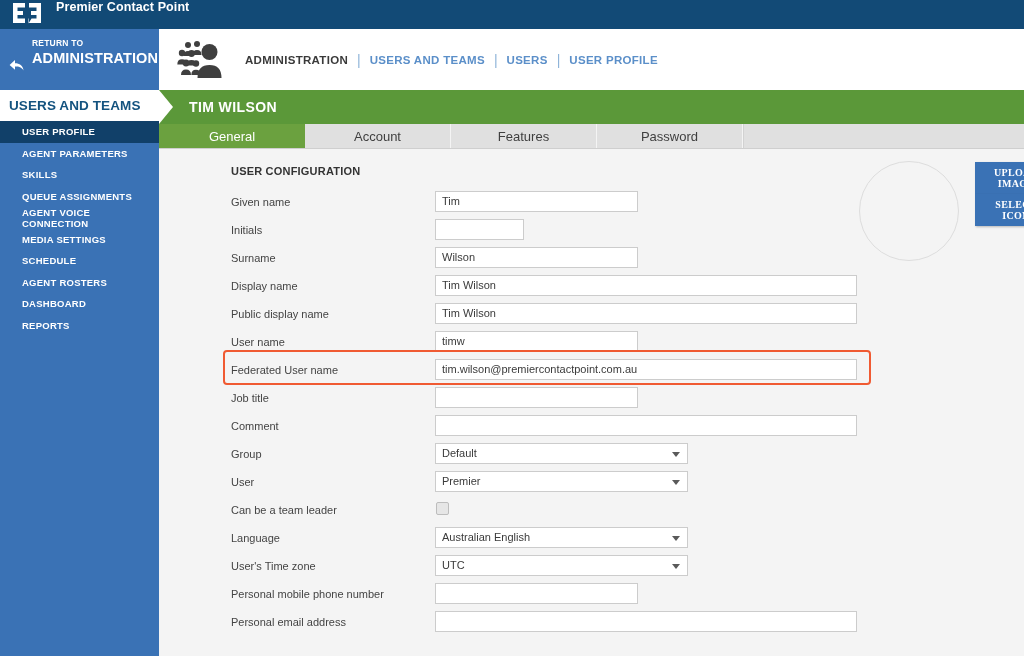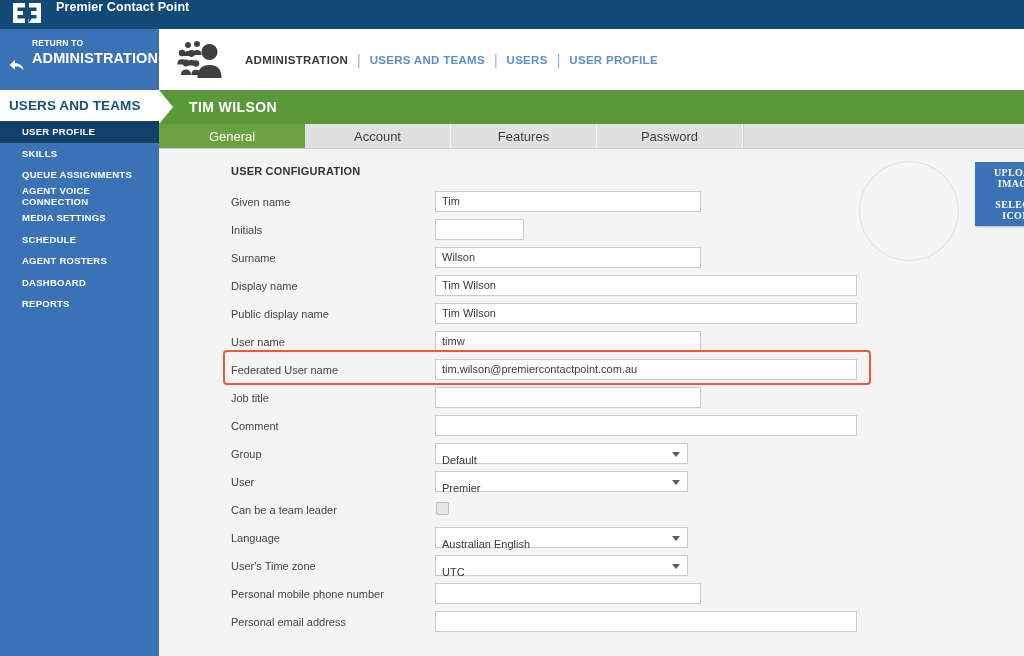--- a/index.html
+++ b/index.html
@@ -124,27 +124,27 @@
     position: absolute; left: 24px; top: 6px;
     font-size: 11px; color: #444444;
   }
   .field {
     position: absolute; left: 228px; top: 1px; height: 21px;
     background: #ffffff; border: 1px solid #cccccc;
     font-size: 11px; color: #3a3a3a;
     padding: 0 6px; line-height: 19px;
     font-family: "Liberation Sans", sans-serif;
   }
-  .w-short { width: 266px; }
+  .w-short { width: 203px; }
   .w-tiny  { width: 89px; }
   .w-long  { width: 422px; }
   .select {
     position: absolute; left: 228px; top: 1px; height: 21px; width: 253px;
     background: #ffffff; border: 1px solid #cccccc;
-    font-size: 11px; color: #3a3a3a; padding: 7px 6px; line-height: 19px;
+    font-size: 11px; color: #3a3a3a; padding: 0 6px; line-height: 19px;
   }
   .select .caret {
     position: absolute; right: 7px; top: 8px;
     width: 0; height: 0;
     border-left: 4px solid transparent; border-right: 4px solid transparent;
     border-top: 5px solid #5a5a5a;
   }
   .checkbox {
     position: absolute; left: 229px; top: 4px; width: 13px; height: 13px;
     background: #e6e6e6; border: 1px solid #bdbdbd; border-radius: 2px;
@@ -200,20 +200,23 @@
       </div>
       <div class="return-small">RETURN TO</div>
       <div class="return-big">ADMINISTRATION</div>
     </div>
 
     <div class="users-teams-title">USERS AND TEAMS</div>
 
     <ul class="nav-list">
       <li class="nav-item active">
           <span>USER PROFILE</span>
+        </li>
+      <li class="nav-item">
+          <span>AGENT PARAMETERS</span>
         </li>
       <li class="nav-item">
           <span>SKILLS</span>
         </li>
       <li class="nav-item">
           <span>QUEUE ASSIGNMENTS</span>
         </li>
       <li class="nav-item">
           <span>AGENT VOICE CONNECTION</span>
         </li>

